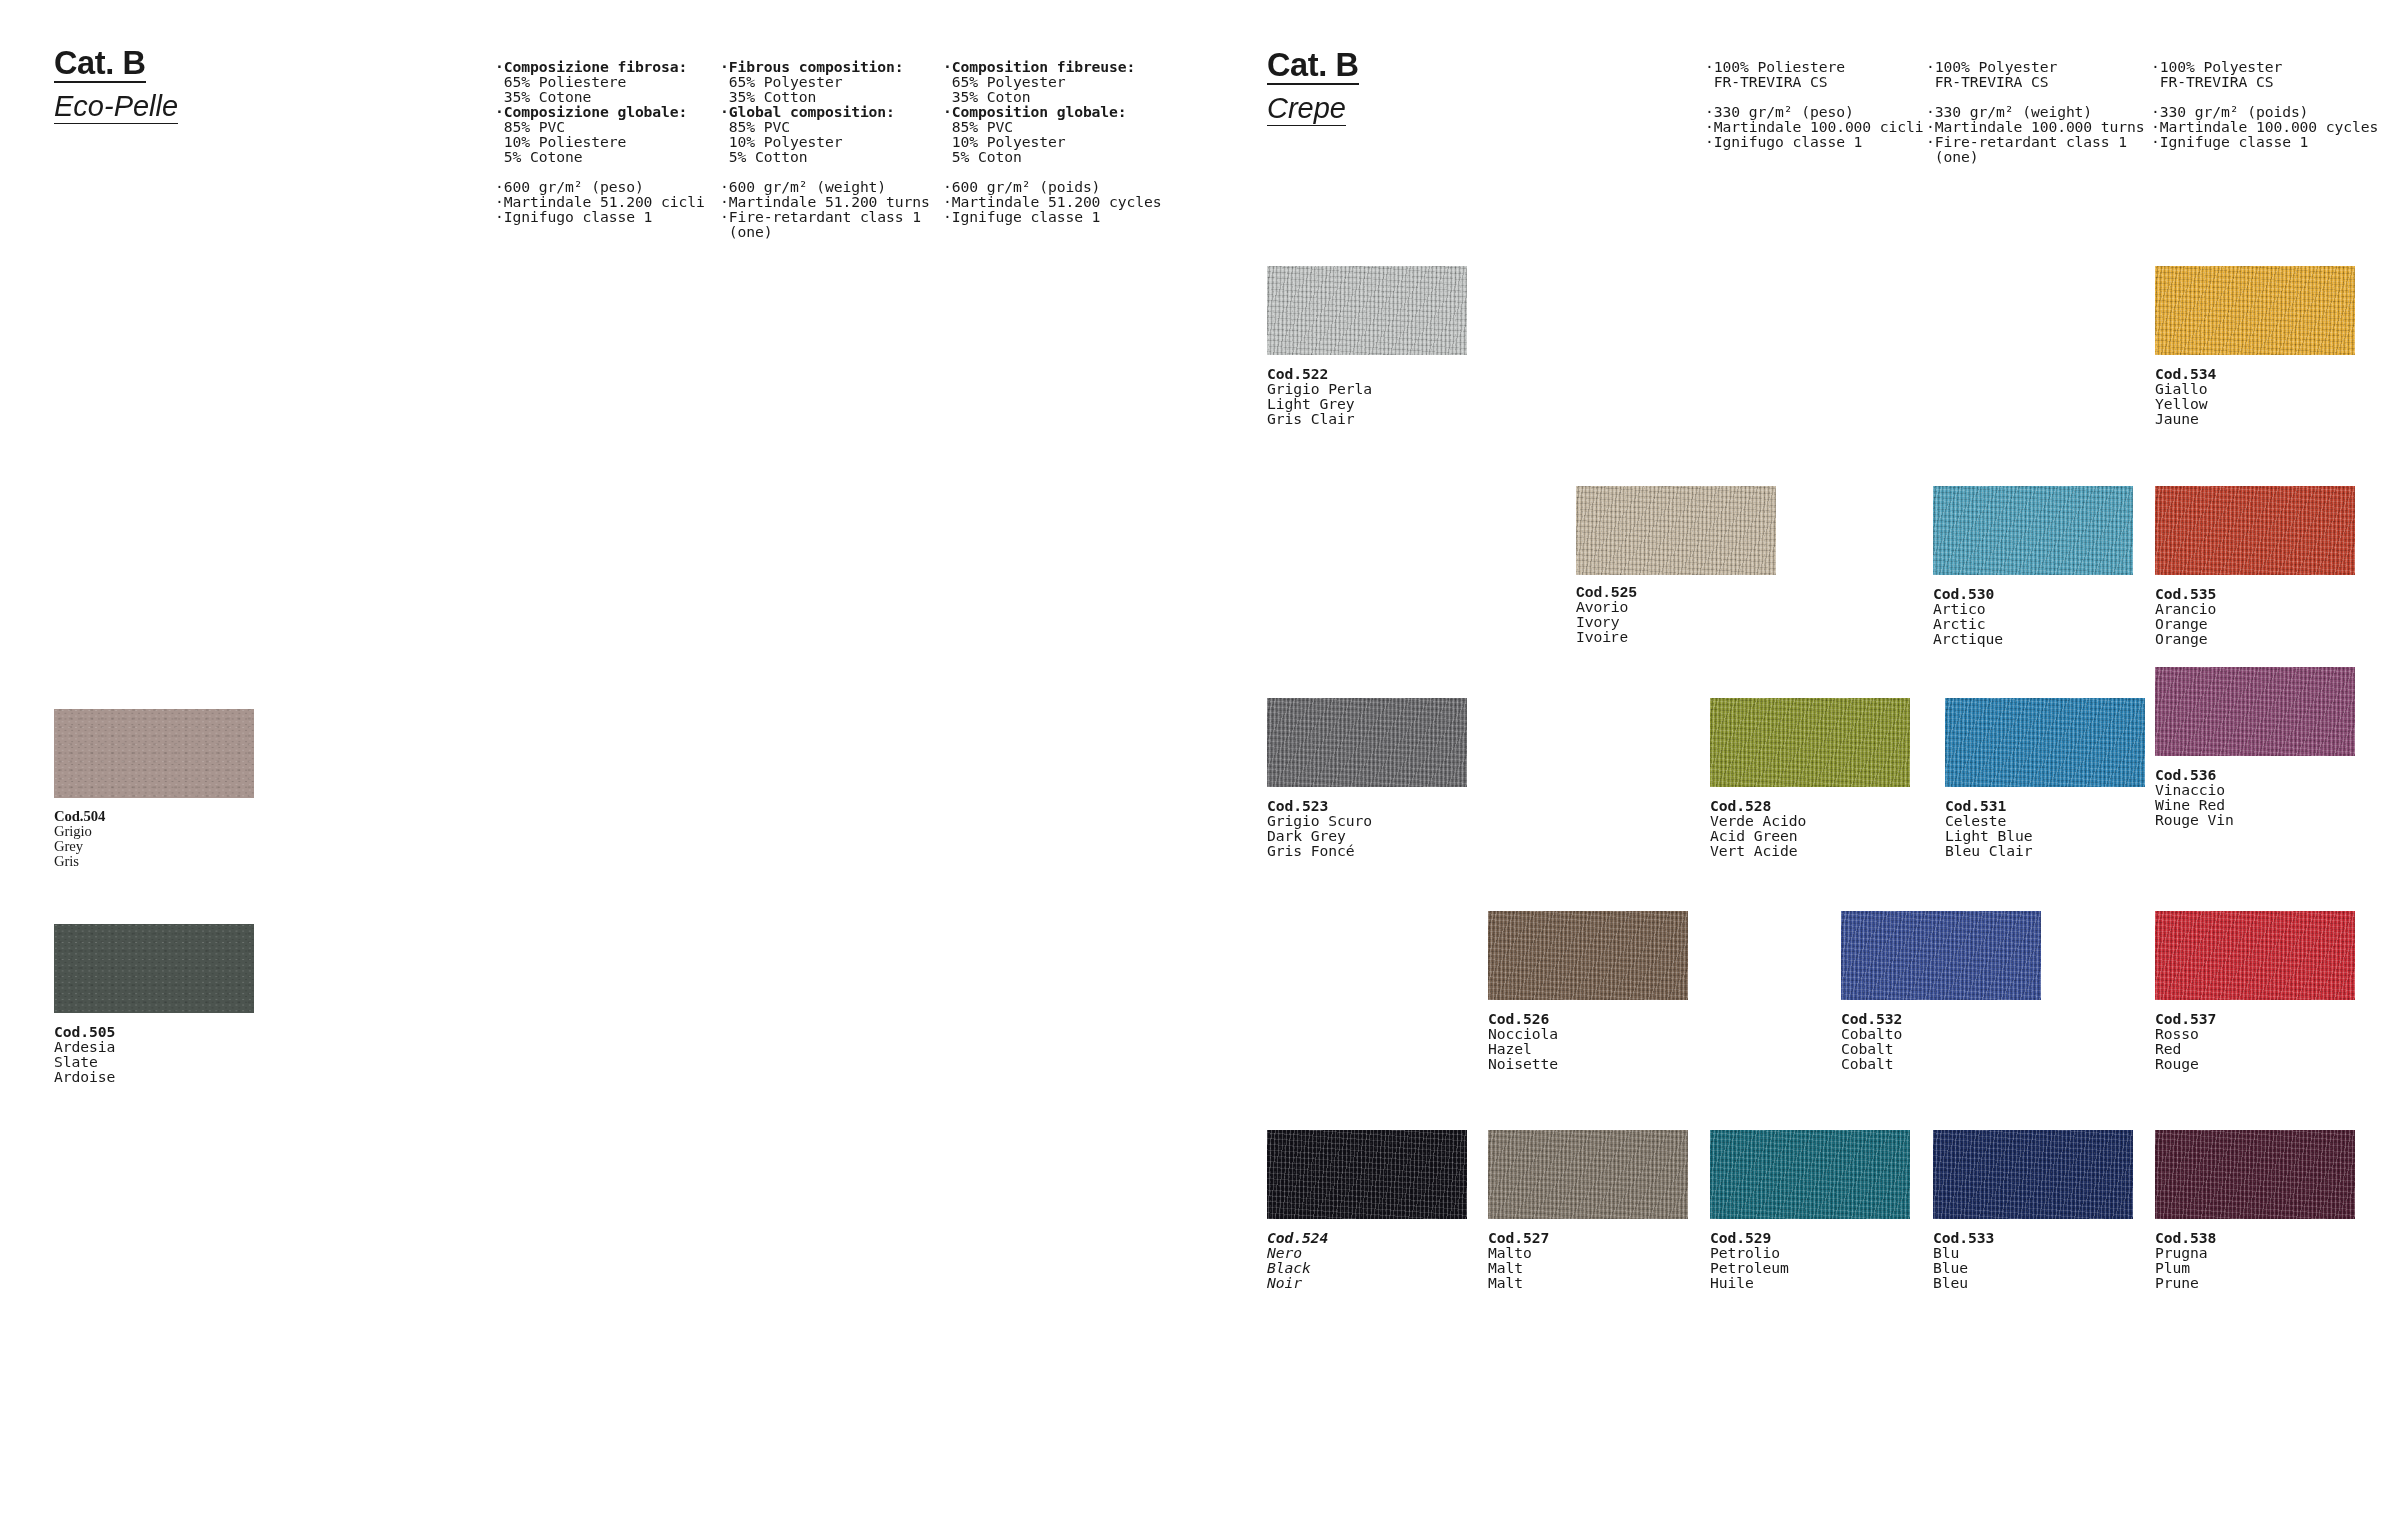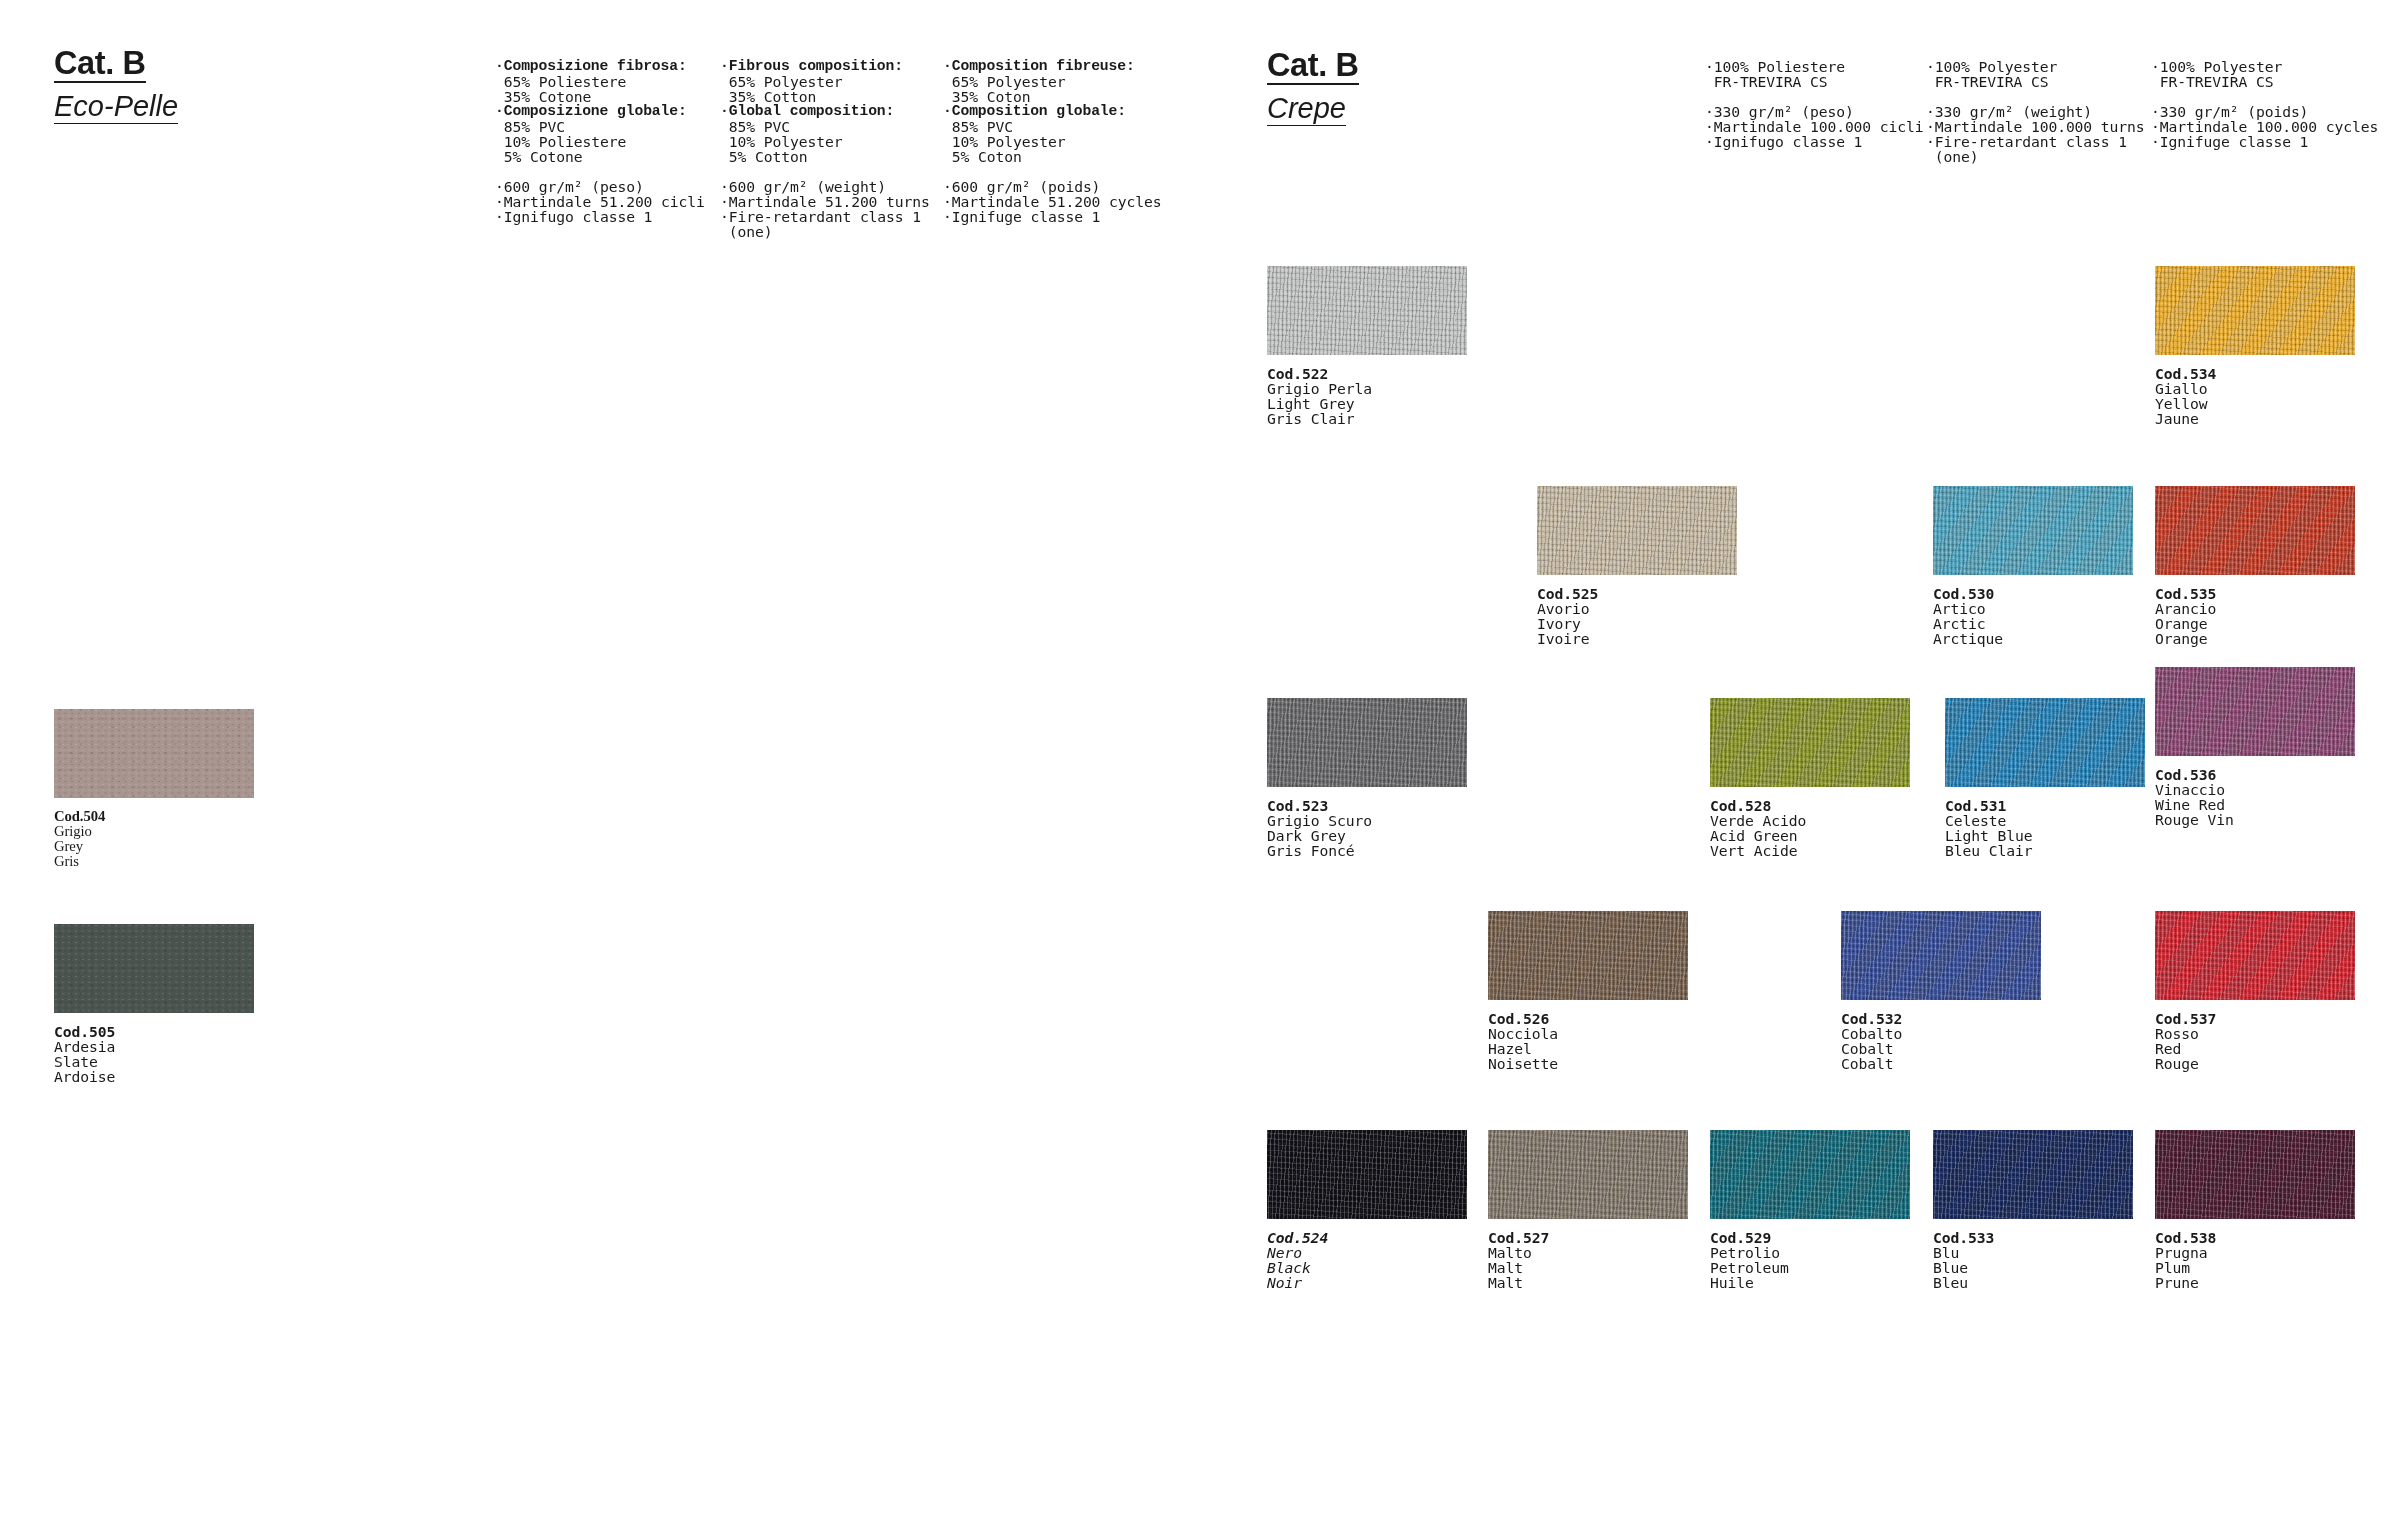--- a/index.html
+++ b/index.html
@@ -50,21 +50,21 @@
 
   
   .spec-col {
     position: absolute;
     font-size: 14.7px;
     line-height: 15px;
     white-space: pre;
     letter-spacing: -0.1px;
   }
   .spec-line { display: block; }
-  .spec-line.bold { font-weight: bold; font-family: Liberation Mono, monospace; }
+  .spec-line.bold { font-weight: bold; }
   .spec-gap { display: block; height: 15px; }
 
   
   .swatch-cell { position: absolute; }
   .swatch {
     width: 200px;
     height: 89px;
     position: relative;
     overflow: hidden;
   }
@@ -166,21 +166,21 @@
         <div class="tex"></div>
       </div>
       <div class="swatch-label"><span class="code">Cod.522</span><span class="nm">Grigio Perla</span><span class="nm">Light Grey</span><span class="nm">Gris Clair</span></div>
     </div>
     <div class="swatch-cell" style="left: 2155px; top: 266px;">
       <div class="swatch swatch-crepe" style="background: rgb(232, 174, 54);">
         <div class="tex"></div>
       </div>
       <div class="swatch-label"><span class="code">Cod.534</span><span class="nm">Giallo</span><span class="nm">Yellow</span><span class="nm">Jaune</span></div>
     </div>
-    <div class="swatch-cell" style="left: 1537px; top: 486px;">
+    <div class="swatch-cell" style="left: 1576px; top: 486px; font-family: Liberation Mono, monospace;">
       <div class="swatch swatch-crepe" style="background: rgb(198, 185, 164);">
         <div class="tex"></div>
       </div>
       <div class="swatch-label"><span class="code">Cod.525</span><span class="nm">Avorio</span><span class="nm">Ivory</span><span class="nm">Ivoire</span></div>
     </div>
     <div class="swatch-cell" style="left: 1933px; top: 486px;">
       <div class="swatch swatch-crepe" style="background: rgb(82, 163, 189);">
         <div class="tex"></div>
       </div>
       <div class="swatch-label"><span class="code">Cod.530</span><span class="nm">Artico</span><span class="nm">Arctic</span><span class="nm">Arctique</span></div>

